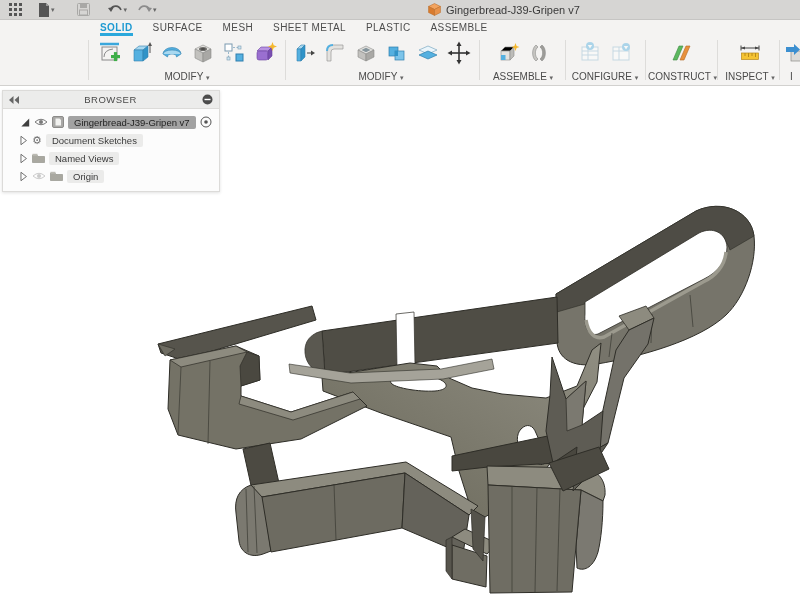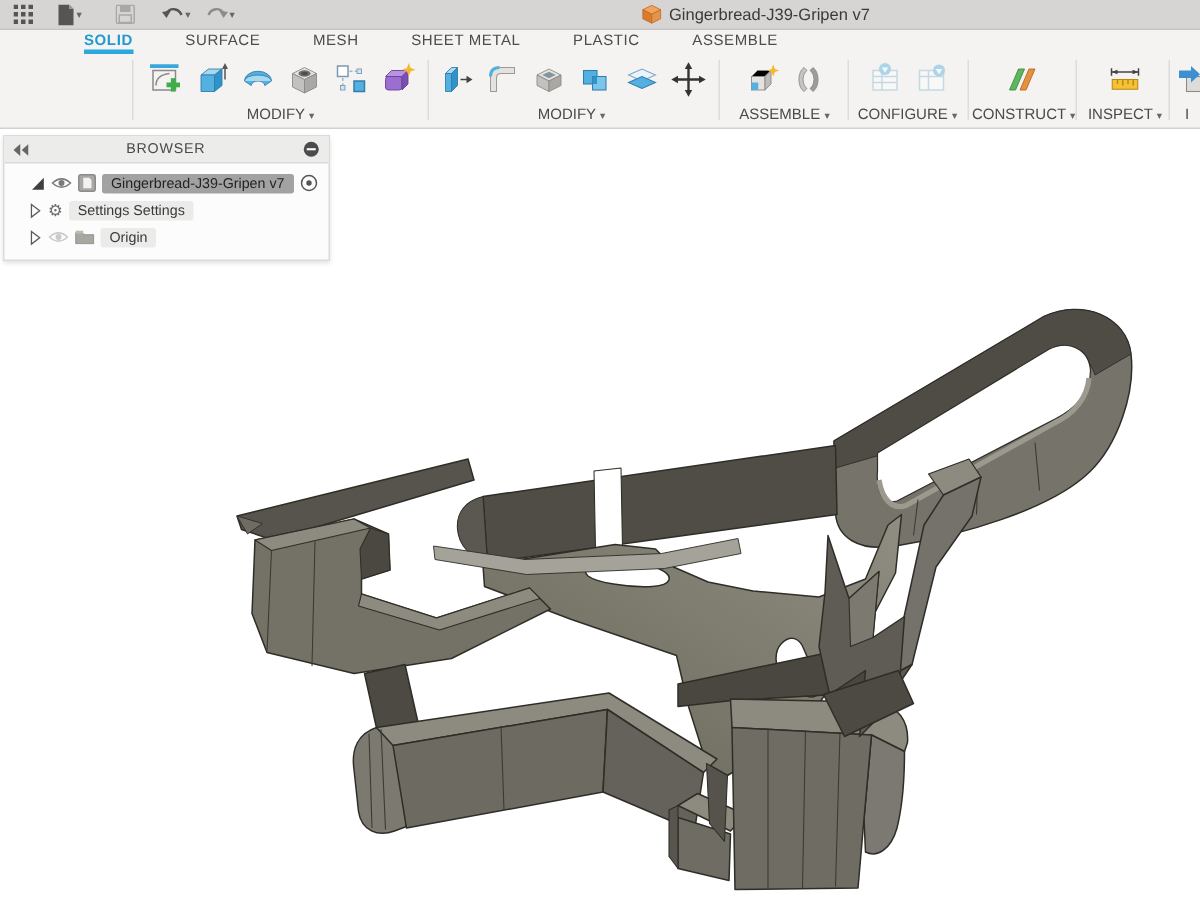--- a/index.html
+++ b/index.html
@@ -18,22 +18,22 @@
   .tb-ic{display:flex;align-items:center;justify-content:center;height:19px;}
   .tb-caret{font-size:7px;color:#666;margin-left:1px;}
   .doc-title{
     position:absolute;left:428px;top:0;height:19px;
     display:flex;align-items:center;gap:5px;
     font-size:11px;color:#3a3a3a;
   }
   
   .tabbar{
     position:absolute;left:0;top:20px;width:800px;height:16px;
-    background:#f4f3f2;display:flex;align-items:center;gap:35px;
-    padding-left:56px;box-sizing:border-box;
+    background:#f4f3f2;display:flex;align-items:center;gap:20px;
+    padding-left:100px;box-sizing:border-box;
   }
   .tab{
     font-size:10px;letter-spacing:.4px;color:#4c4c4c;
     height:16px;display:flex;align-items:center;white-space:nowrap;
     border-bottom:3px solid transparent;box-sizing:border-box;padding-top:2px;
   }
   .tab.active{color:#1f9ad2;border-bottom-color:#2ba8dc;font-weight:bold;}
   
   .toolbar{
     position:absolute;left:0;top:36px;width:800px;height:49px;
@@ -476,28 +476,38 @@
       <circle cx="6" cy="6" r="5" fill="none" stroke="#555"></circle>
         <circle cx="6" cy="6" r="1.8" fill="#555"></circle>
     </svg>
   </div>
 
   <div class="br-row ind1">
     <svg width="9" height="11" viewBox="0 0 9 13">
       <polygon points="1.5,1.5 8,6.5 1.5,11.5" fill="none" stroke="#5a5a5a"></polygon>
     </svg>
     <span class="gear">⚙</span>
-    <span class="pill">Settings Settings</span>
-  </div>
-
+    <span class="pill">Document Sketches</span>
+  </div>
 
   <div class="br-row ind1">
     <svg width="9" height="11" viewBox="0 0 9 13">
       <polygon points="1.5,1.5 8,6.5 1.5,11.5" fill="none" stroke="#5a5a5a"></polygon>
     </svg>
+    <svg width="13" height="10" viewBox="0 0 13 10">
+      <path d="M0.5 2 L5 2 L6 3.5 L12.5 3.5 L12.5 9.5 L0.5 9.5 Z" fill="#a9a8a0" stroke="#8c8b83" stroke-width="0.6"></path>
+      <rect x="0.5" y="0.8" width="5" height="2" fill="#bcbbb3"></rect>
+    </svg>
+    <span class="pill">Named Views</span>
+  </div>
+
+  <div class="br-row ind1">
+    <svg width="9" height="11" viewBox="0 0 9 13">
+      <polygon points="1.5,1.5 8,6.5 1.5,11.5" fill="none" stroke="#5a5a5a"></polygon>
+    </svg>
     <svg class="eye-faded" width="14" height="10" viewBox="0 0 14 10">
       <path d="M1 5 Q7 -0.5 13 5 Q7 10.5 1 5 Z" fill="none" stroke="#7a7a7a"></path>
         <circle cx="7" cy="5" r="2" fill="#7a7a7a"></circle>
     </svg>
     <svg width="13" height="10" viewBox="0 0 13 10">
       <path d="M0.5 2 L5 2 L6 3.5 L12.5 3.5 L12.5 9.5 L0.5 9.5 Z" fill="#a9a8a0" stroke="#8c8b83" stroke-width="0.6"></path>
       <rect x="0.5" y="0.8" width="5" height="2" fill="#bcbbb3"></rect>
     </svg>
     <span class="pill">Origin</span>
   </div>

